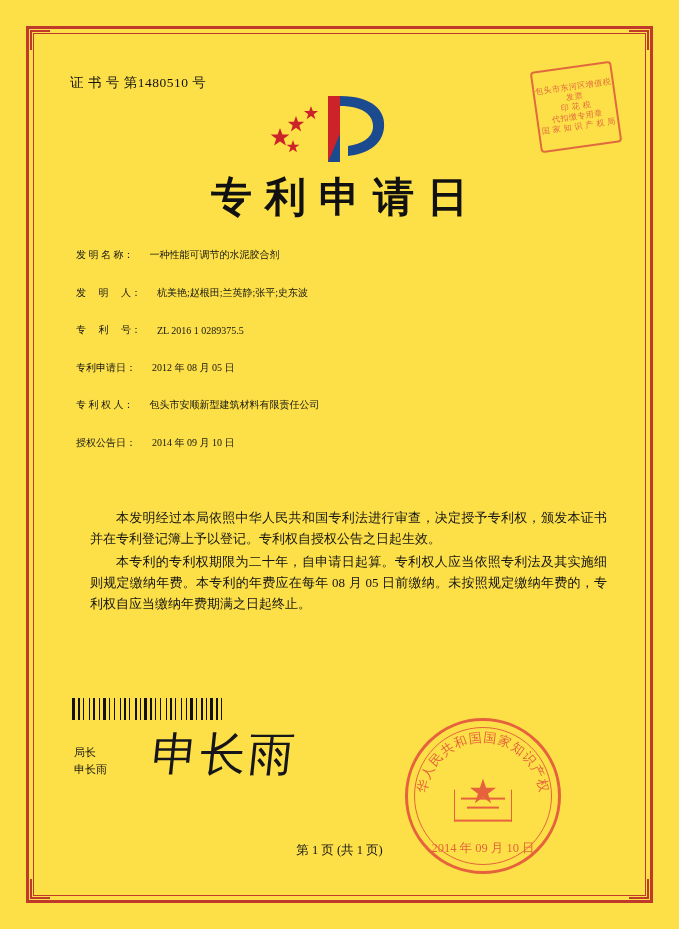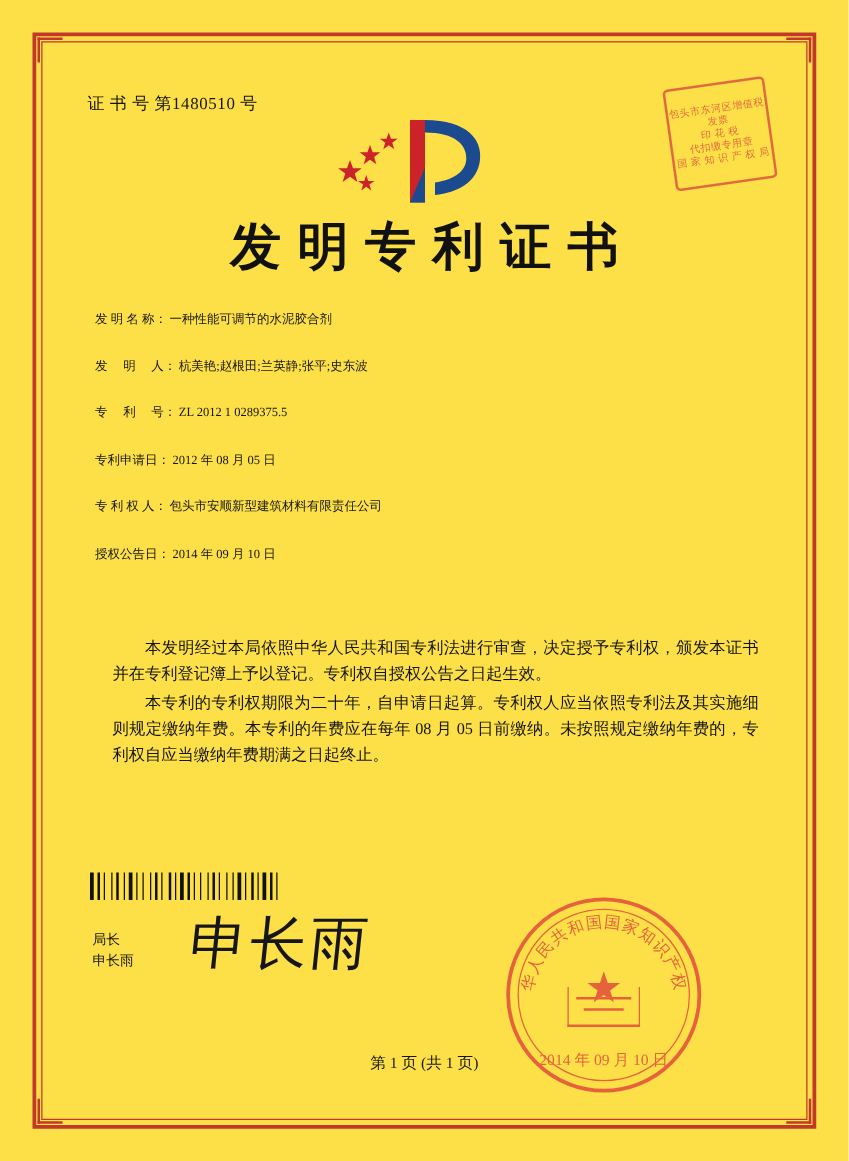--- a/index.html
+++ b/index.html
@@ -133,21 +133,21 @@
     margin-bottom: 23.5px;
     font-size: 10px;
     color: #141414;
   }
   .field-label {
     white-space: pre;
     flex: 0 0 auto;
   }
   .field-value {
     flex: 1 1 auto;
-    margin-left: 2px;
+    margin-left: 16px;
   }
 
   
   .paras {
     position: absolute;
     left: 16px;
     right: 12px;
     top: 455px;
     font-size: 13px;
     line-height: 1.62;
@@ -311,34 +311,34 @@
       </svg>
     </div>
 
     <div class="seal-top">
       <span>包头市东河区增值税发票</span>
       <span>印 花 税</span>
       <span>代扣缴专用章</span>
       <span>国 家 知 识 产 权 局</span>
     </div>
 
-    <div class="title">发明专利证书</div>
+    <div class="title">专利申请日</div>
 
     <div class="fields">
       <div class="field-row">
         <span class="field-label">发 明 名 称：</span>
         <span class="field-value">一种性能可调节的水泥胶合剂</span>
       </div>
       <div class="field-row">
         <span class="field-label">发　 明 　人：</span>
         <span class="field-value">杭美艳;赵根田;兰英静;张平;史东波</span>
       </div>
       <div class="field-row">
         <span class="field-label">专　 利 　号：</span>
-        <span class="field-value">ZL 2012 1 0289375.5</span>
+        <span class="field-value">ZL 2016 1 0289375.5</span>
       </div>
       <div class="field-row">
         <span class="field-label">专利申请日：</span>
         <span class="field-value">2012 年 08 月 05 日</span>
       </div>
       <div class="field-row">
         <span class="field-label">专 利 权 人：</span>
         <span class="field-value">包头市安顺新型建筑材料有限责任公司</span>
       </div>
       <div class="field-row">

